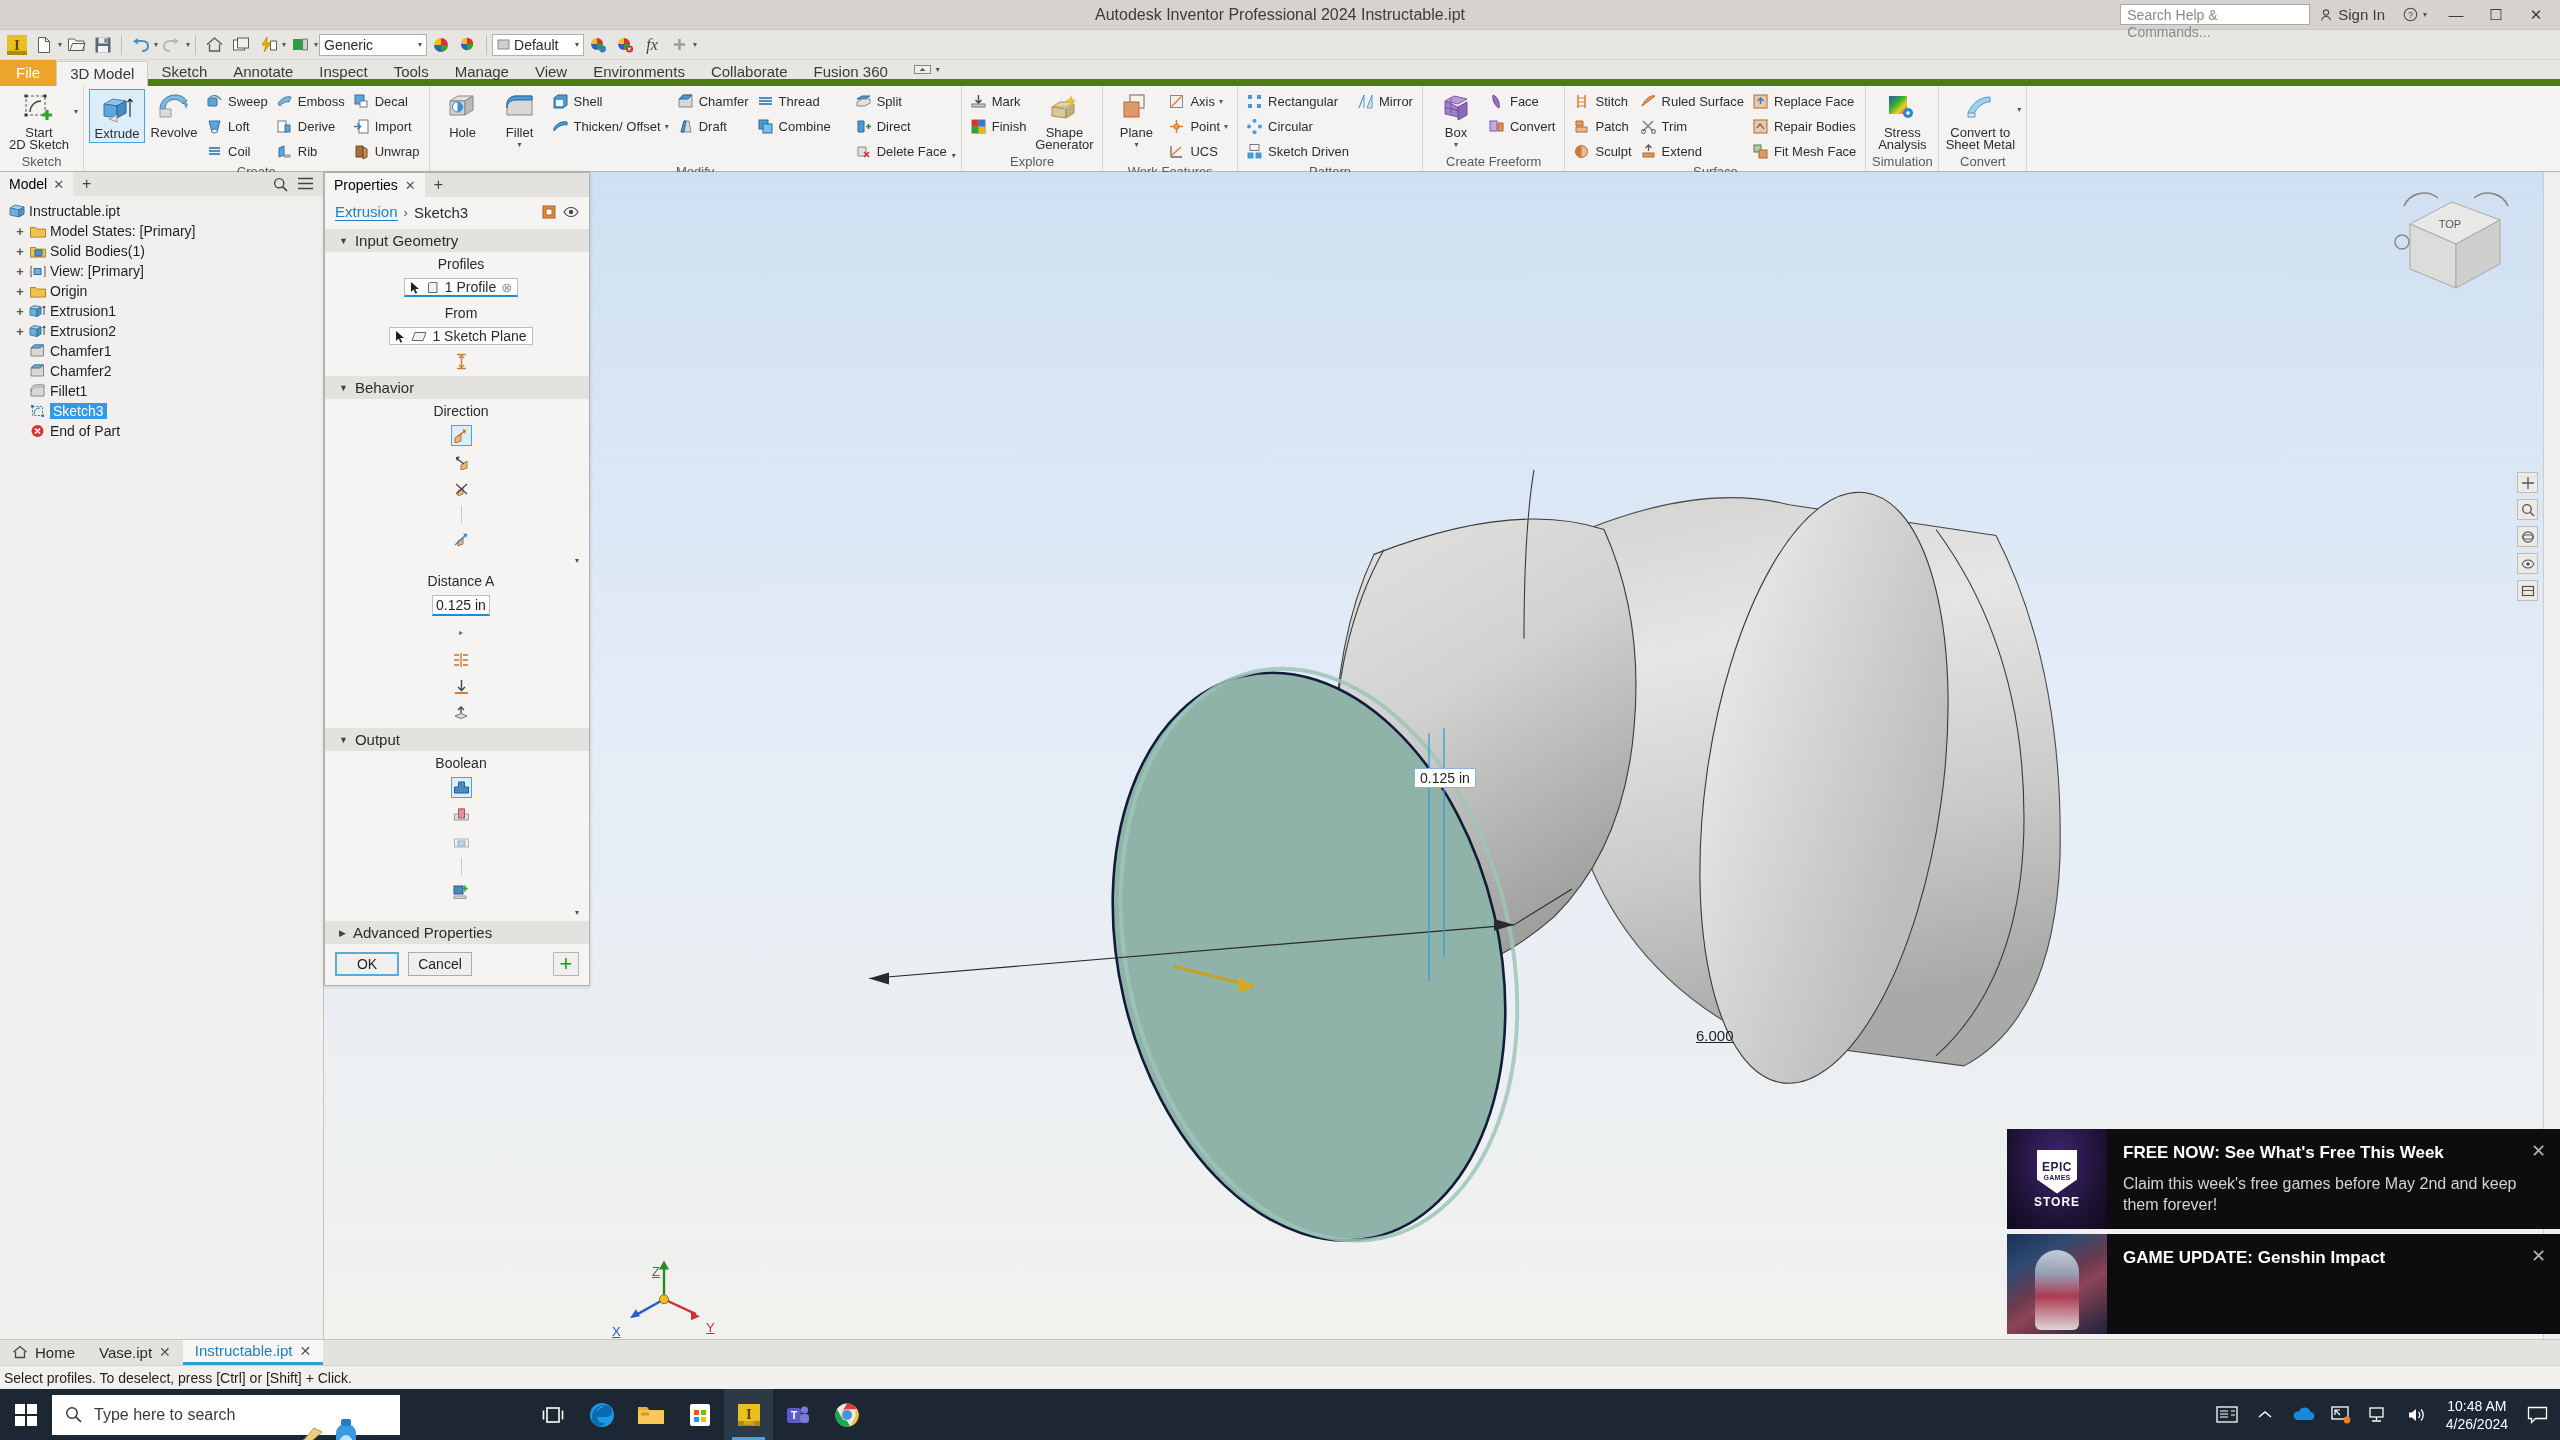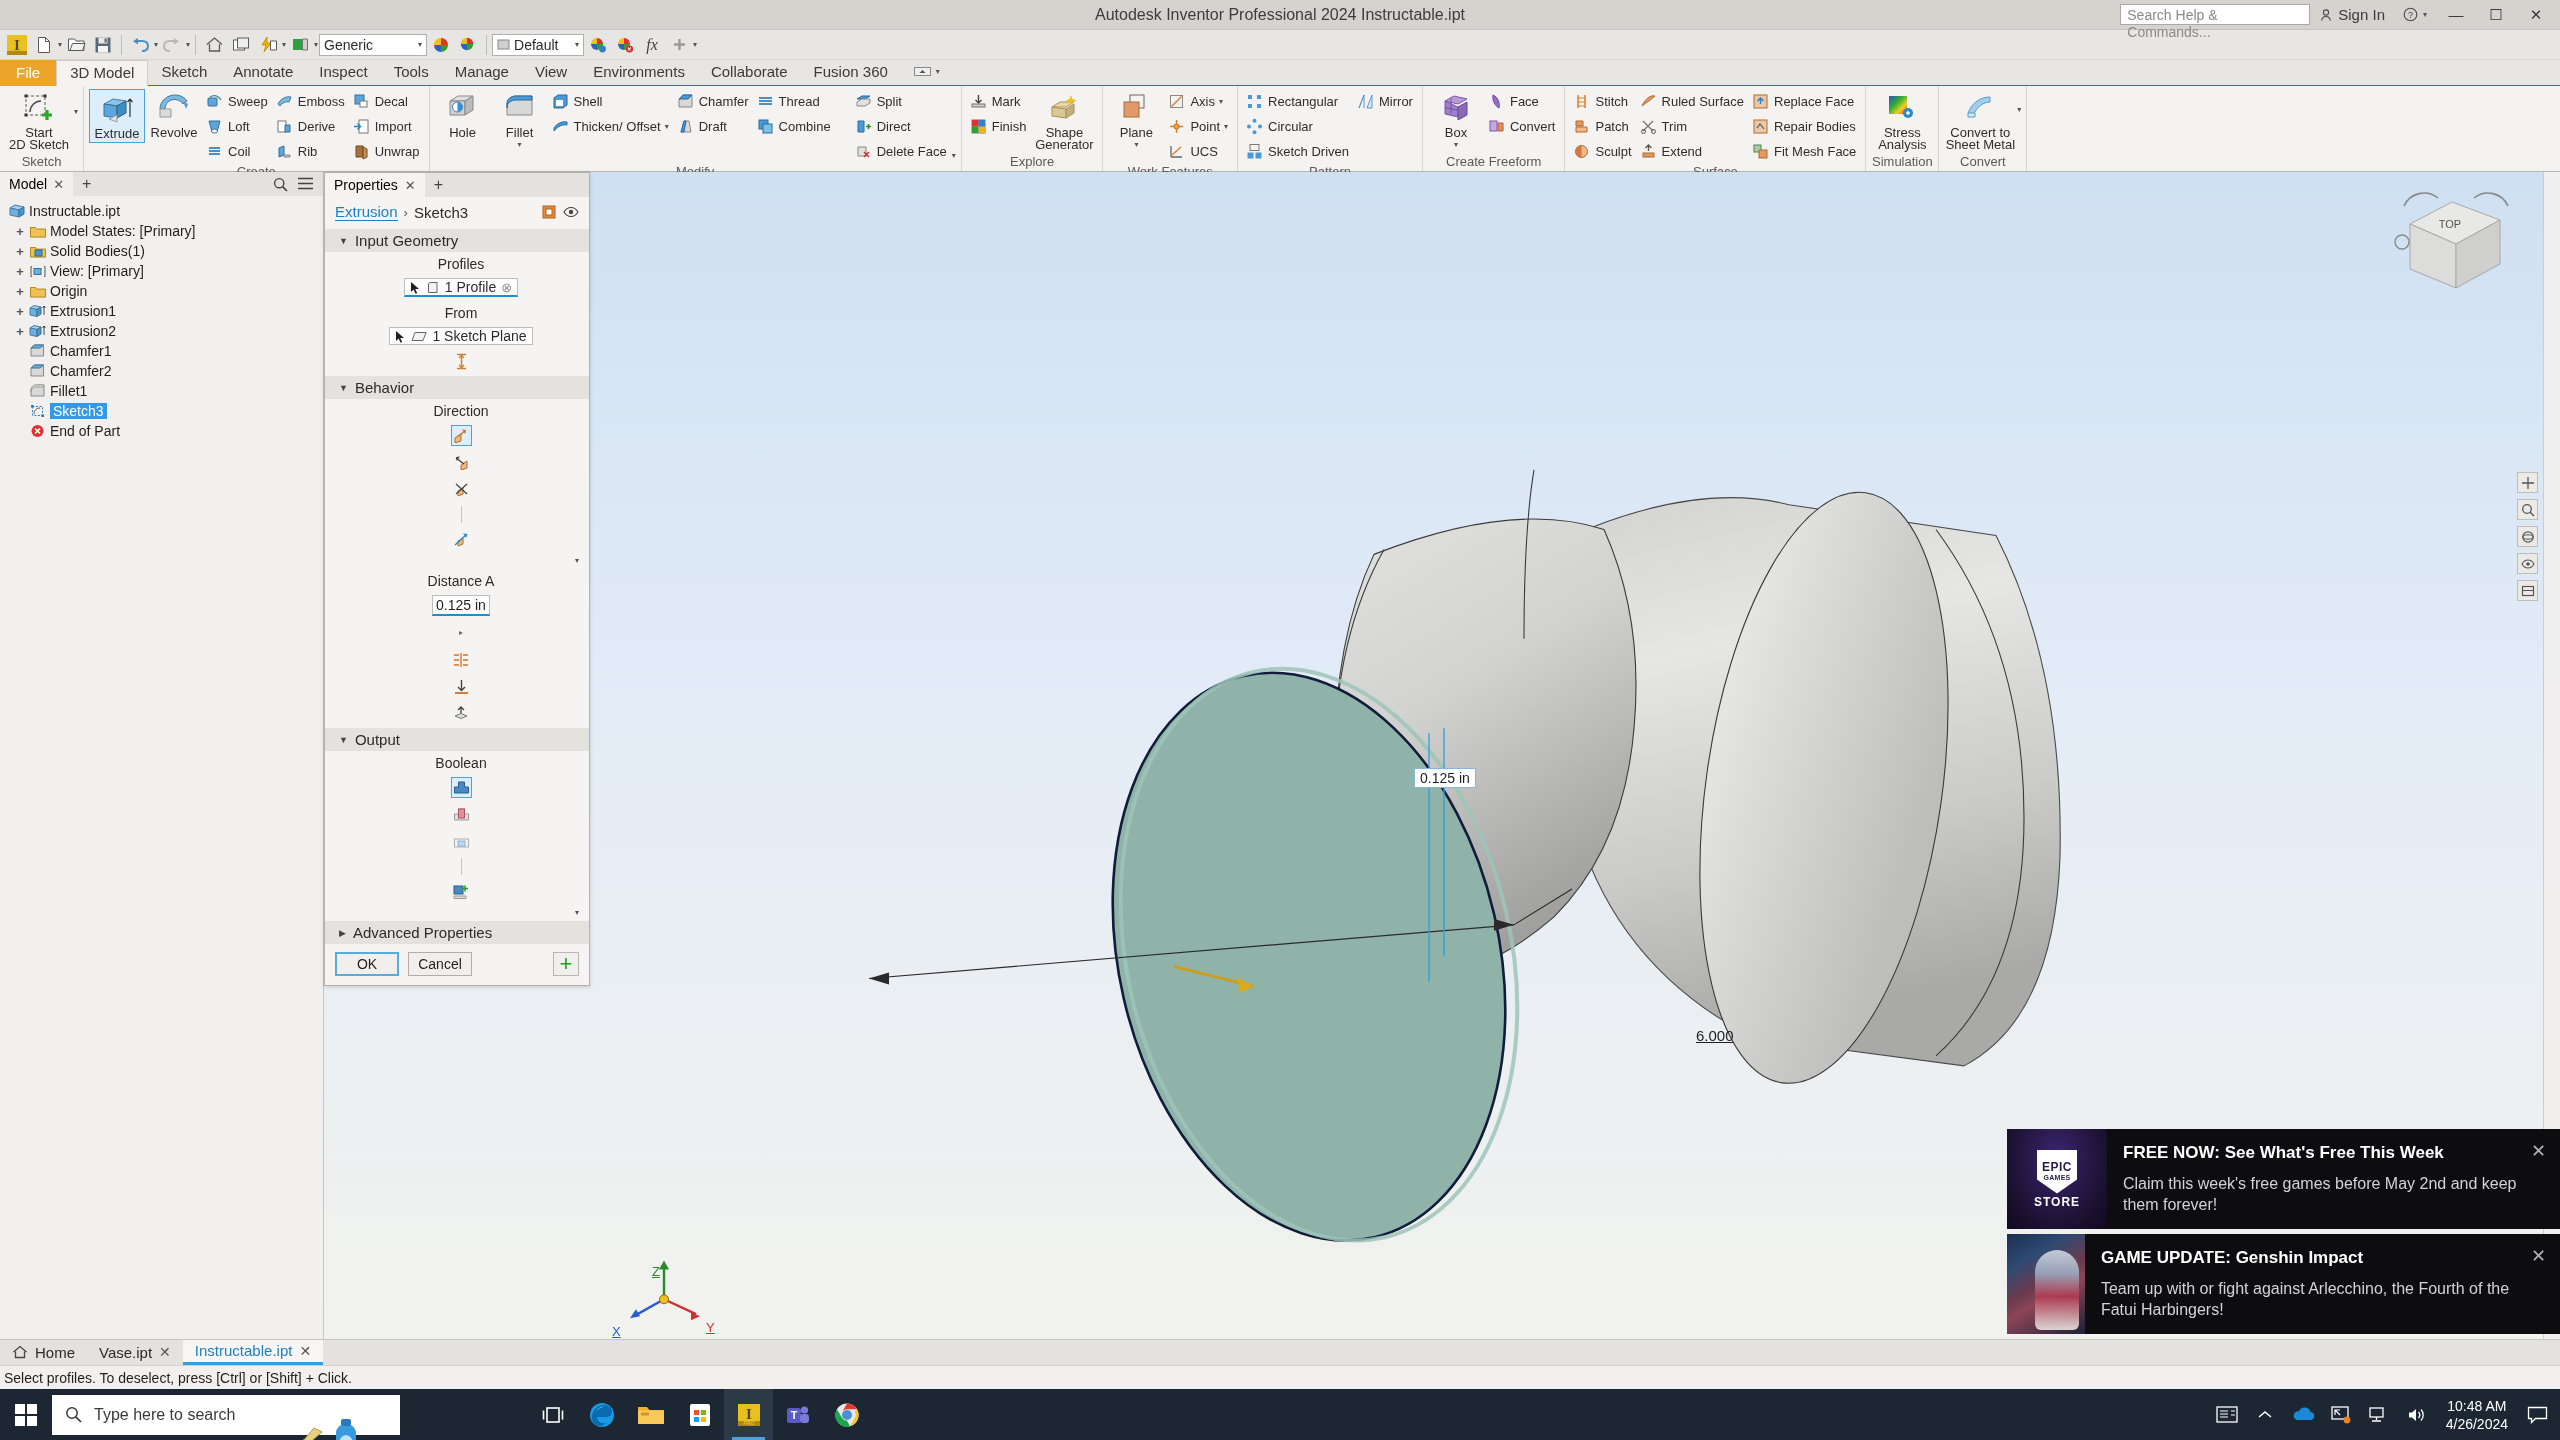--- a/index.html
+++ b/index.html
@@ -40,22 +40,22 @@
   .qat-sep { width:1px; height:20px; background:#c0bcb8; margin:0 4px; }
   .caret { font-size: 8px; color: #555; }
   .mat-sel {
     display:flex; align-items:center; height:22px; background:#fff; border:1px solid #b0b0b0;
     font-size:14px; padding:0 4px; min-width:108px; gap:4px;
   }
   .mat-sel .lbl { flex:1; color:#2b2b2b; }
 
   
   #ribbon-tabs {
-    height: 26px; background: #e8e6e3; display: flex; align-items: center;
-    font-size: 15px; border-bottom: 1px solid #4d7c0f;
+    height: 26px; background: #e8e6e3; display: flex; align-items: flex-start;
+    font-size: 15px; border-bottom: 7px solid #4d7c0f;
   }
   .rtab { padding: 3px 13px 5px; color: #3a3a3a; cursor: default; }
   .rtab.file { background: #eca52a; color: #fff; padding: 4px 16px 5px; }
   .rtab.active { background: #f4f3f1; border: 1px solid #cfcbc7; border-bottom: 1px solid #f4f3f1; position: relative; top:1px;}
 
   
   #ribbon {
     height: 86px; background: #f4f3f1; display: flex; border-bottom: 1px solid #b8b4b0;
     position: relative;
   }
@@ -1397,21 +1397,20 @@
         <div class="notif-body">
           <div class="notif-title">FREE NOW: See What's Free This Week</div>
           <div class="notif-text">Claim this week's free games before May 2nd and keep them forever!</div>
         </div>
         <div class="notif-x">✕</div>
       </div>
       <div class="notif">
         <div class="genshin-thumb"></div>
         <div class="notif-body">
           <div class="notif-title">GAME UPDATE: Genshin Impact</div>
-          <div class="notif-text">Team up with or fight against Arlecchino, the Fourth of the Fatui Harbingers!</div>
         </div>
         <div class="notif-x">✕</div>
       </div>
     </div>
   </div>
 </div>
 
 <div id="doctabs">
   <div class="dtab">
     <svg width="16" height="14" viewBox="0 0 16 14">

